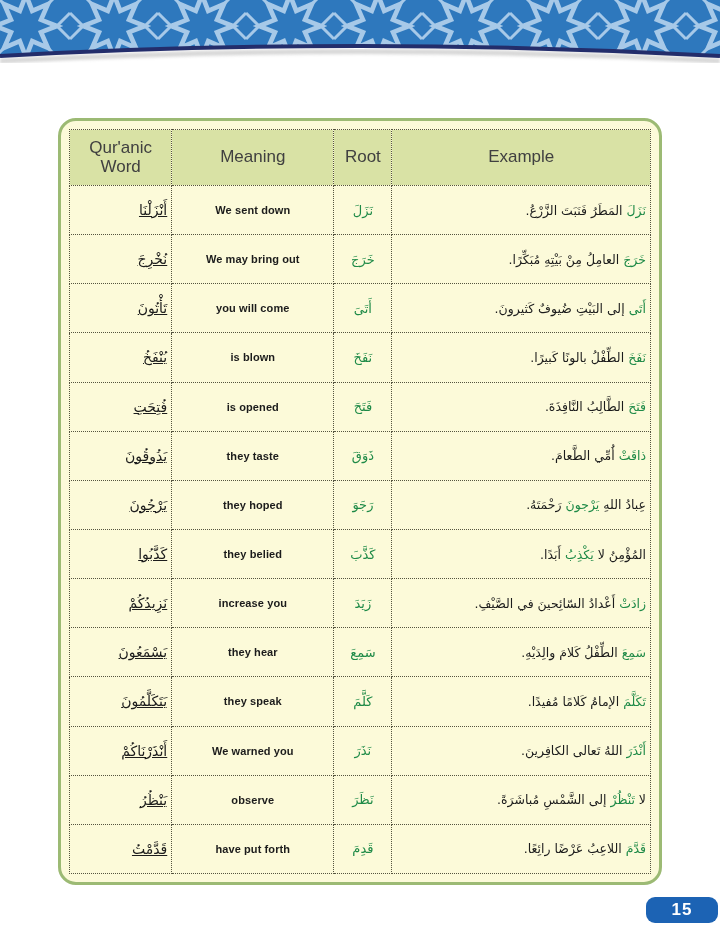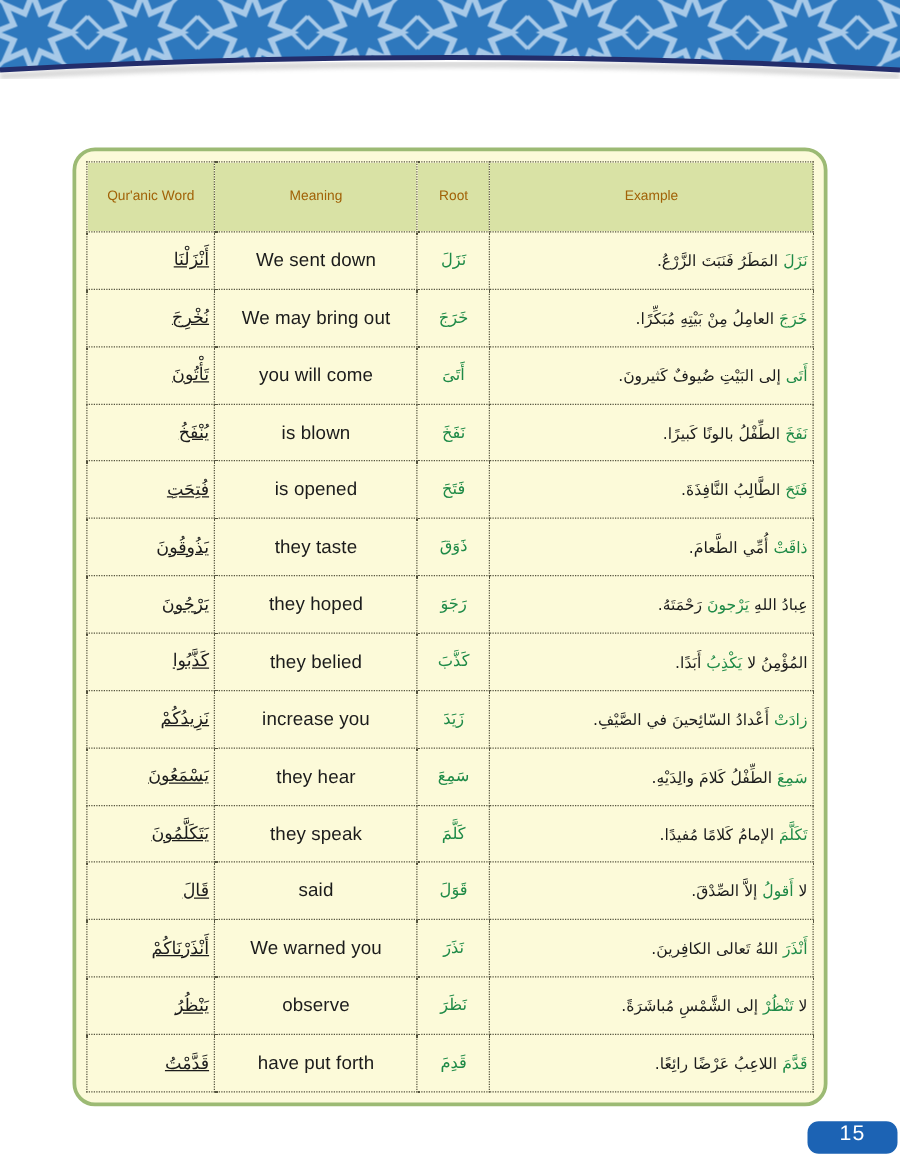--- a/index.html
+++ b/index.html
@@ -18,45 +18,45 @@
   table.vocab{
     width:100%;height:100%;border-collapse:collapse;table-layout:fixed;
     background:#fcfad9;
   }
   table.vocab th, table.vocab td{
     border:1.5px dotted #55543f;vertical-align:middle;padding:2px 4px;
     overflow:hidden;
   }
   thead tr{height:56px;}
   th{
-    background:#d9e2a5;color:#a16207;font-weight:400;font-size:11px;line-height:1.1;
+    background:#d9e2a5;color:#404040;font-weight:400;font-size:17px;line-height:1.1;
     text-align:center;
   }
   td.c-word{
     direction:rtl;text-align:right;padding-right:10px;
     font-family:"DejaVu Sans",sans-serif;font-size:14px;color:#1c1c1c;text-decoration:underline;
   }
   td.c-meaning{
-    text-align:center;font-size:15px;font-weight:400;color:#1b1b1b;letter-spacing:.1px;
+    text-align:center;font-size:11px;font-weight:700;color:#1b1b1b;letter-spacing:.1px;
   }
   td.c-root{
     text-align:center;font-family:"DejaVu Sans",sans-serif;
     font-size:13px;color:#1e8a47;
   }
   td.c-example{
     direction:rtl;padding-right:8px;
     font-family:"DejaVu Sans",sans-serif;font-size:12.5px;color:#1c1c1c;
     white-space:nowrap;
   }
   td.c-example .verb{color:#1e8a47;}
   
   .page-badge{
     position:absolute;left:646px;top:897px;width:72px;height:26px;
     background:#1c63b4;border-radius:9px;color:#ffffff;
-    font-size:17px;font-weight:400;display:flex;justify-content:center;
+    font-size:17px;font-weight:700;display:flex;align-items:center;justify-content:center;
     letter-spacing:1px;
   }
 </style>
 </head>
 <body>
 
 <div class="screen">
 
   <svg class="banner" width="720" height="78" viewBox="0 0 720 78" aria-hidden="true">
     <defs>
@@ -166,26 +166,20 @@
       <td class="c-root">سَمِعَ</td>
       <td class="c-example"><span class="pre"></span><span class="verb">سَمِعَ</span><span class="post"> الطِّفْلُ كَلامَ والِدَيْهِ.</span></td>
     </tr>
           <tr>
       <td class="c-word">يَتَكَلَّمُونَ</td>
       <td class="c-meaning">they speak</td>
       <td class="c-root">كَلَّمَ</td>
       <td class="c-example"><span class="pre"></span><span class="verb">تَكَلَّمَ</span><span class="post"> الإمامُ كَلامًا مُفيدًا.</span></td>
     </tr>
           <tr>
-      <td class="c-word">قَالَ</td>
-      <td class="c-meaning">said</td>
-      <td class="c-root">قَوَلَ</td>
-      <td class="c-example"><span class="pre">لا </span><span class="verb">أَقولُ</span><span class="post"> إلاَّ الصِّدْقَ.</span></td>
-    </tr>
-          <tr>
       <td class="c-word">أَنْذَرْنَاكُمْ</td>
       <td class="c-meaning">We warned you</td>
       <td class="c-root">نَذَرَ</td>
       <td class="c-example"><span class="pre"></span><span class="verb">أَنْذَرَ</span><span class="post"> اللهُ تَعالى الكافِرينَ.</span></td>
     </tr>
           <tr>
       <td class="c-word">يَنْظُرُ</td>
       <td class="c-meaning">observe</td>
       <td class="c-root">نَظَرَ</td>
       <td class="c-example"><span class="pre">لا </span><span class="verb">تَنْظُرْ</span><span class="post"> إلى الشَّمْسِ مُباشَرَةً.</span></td>

